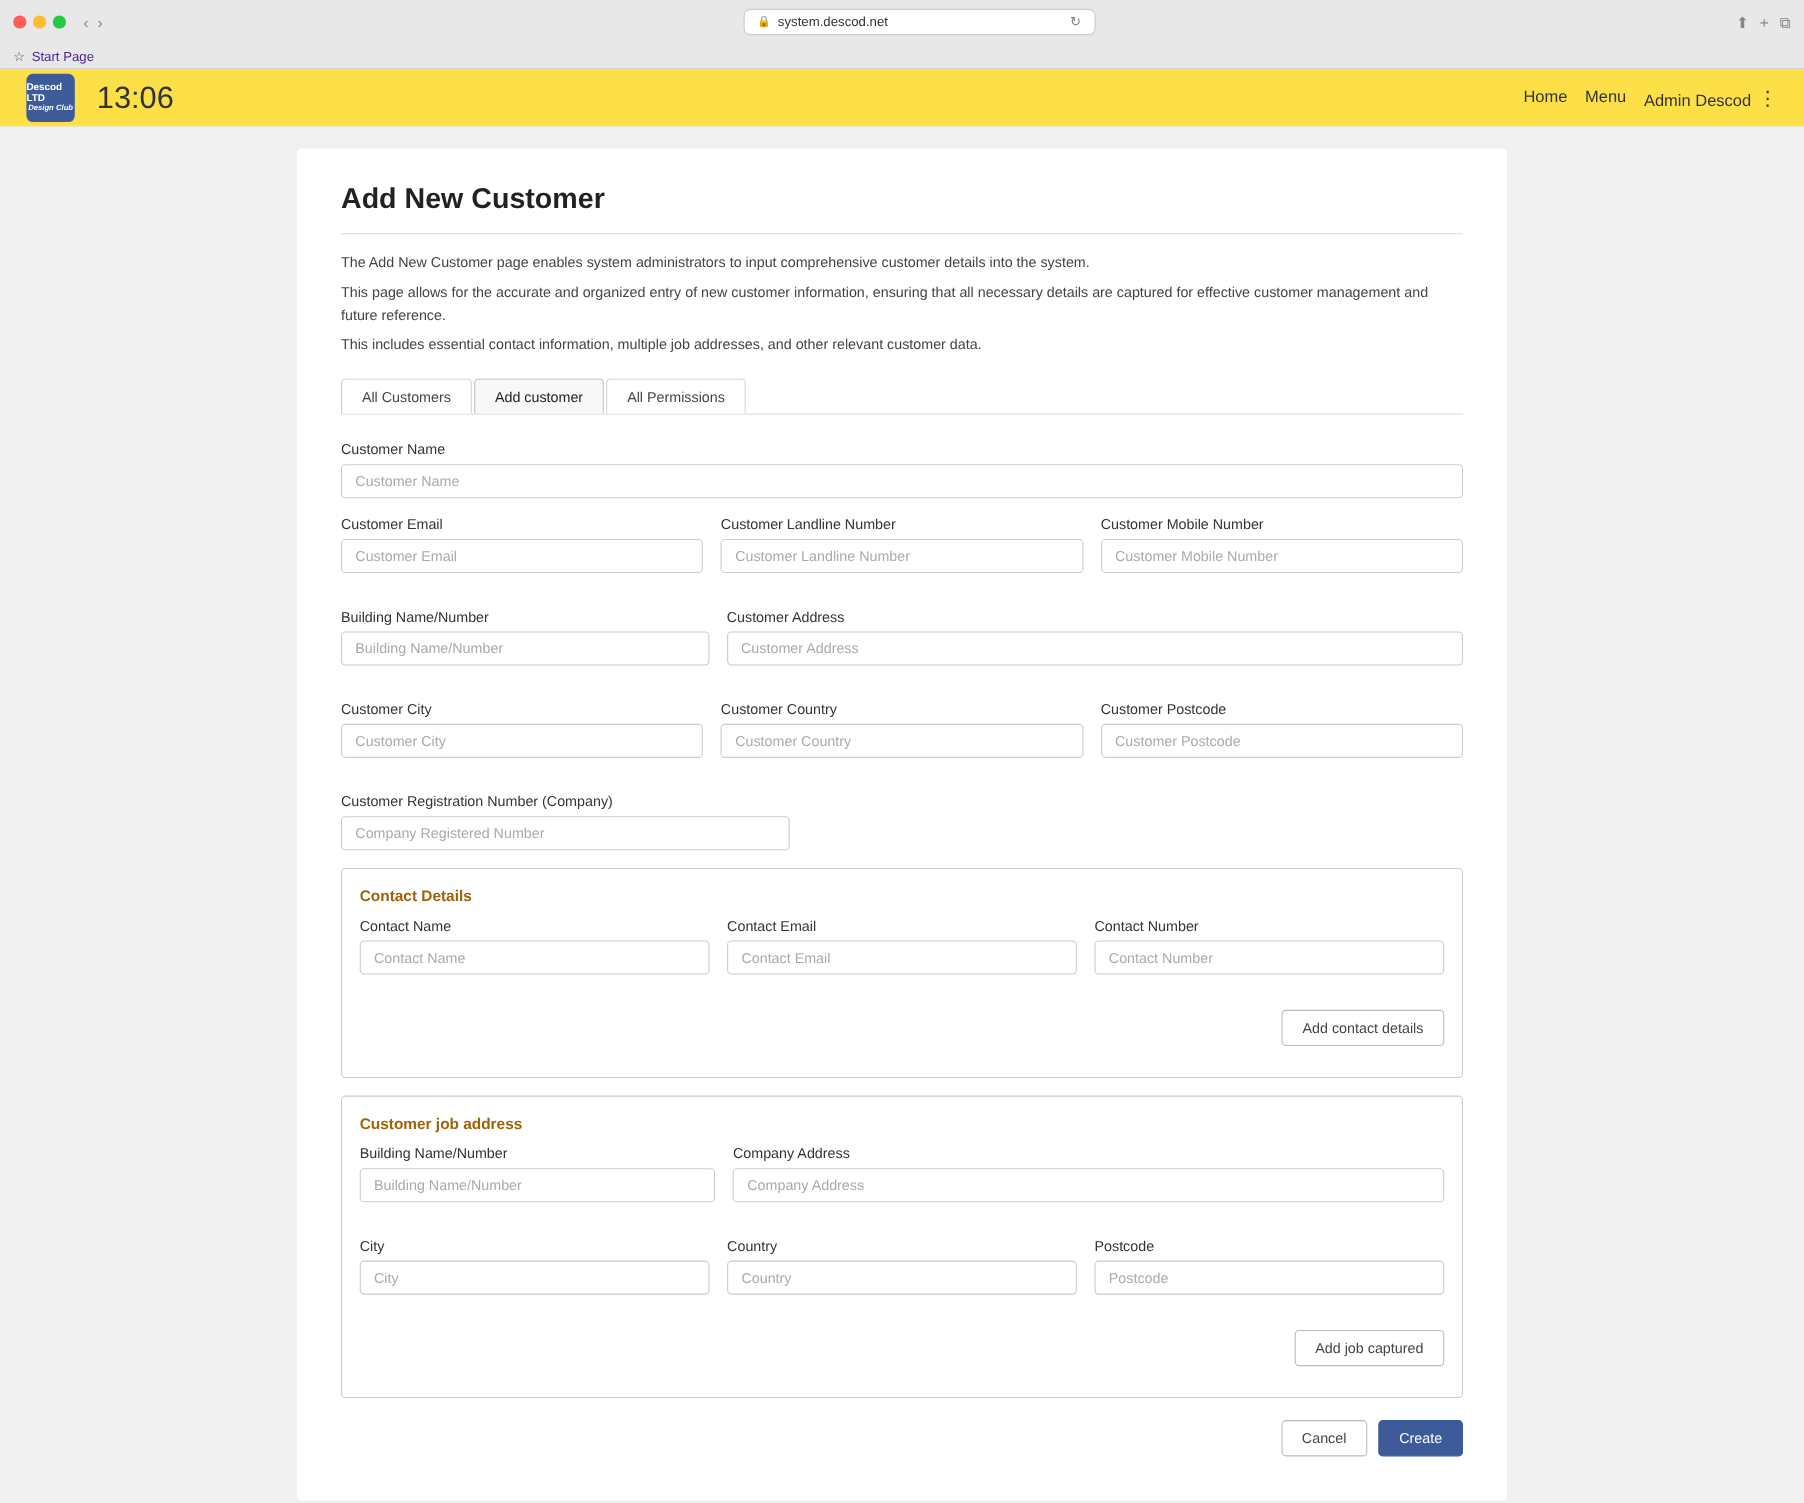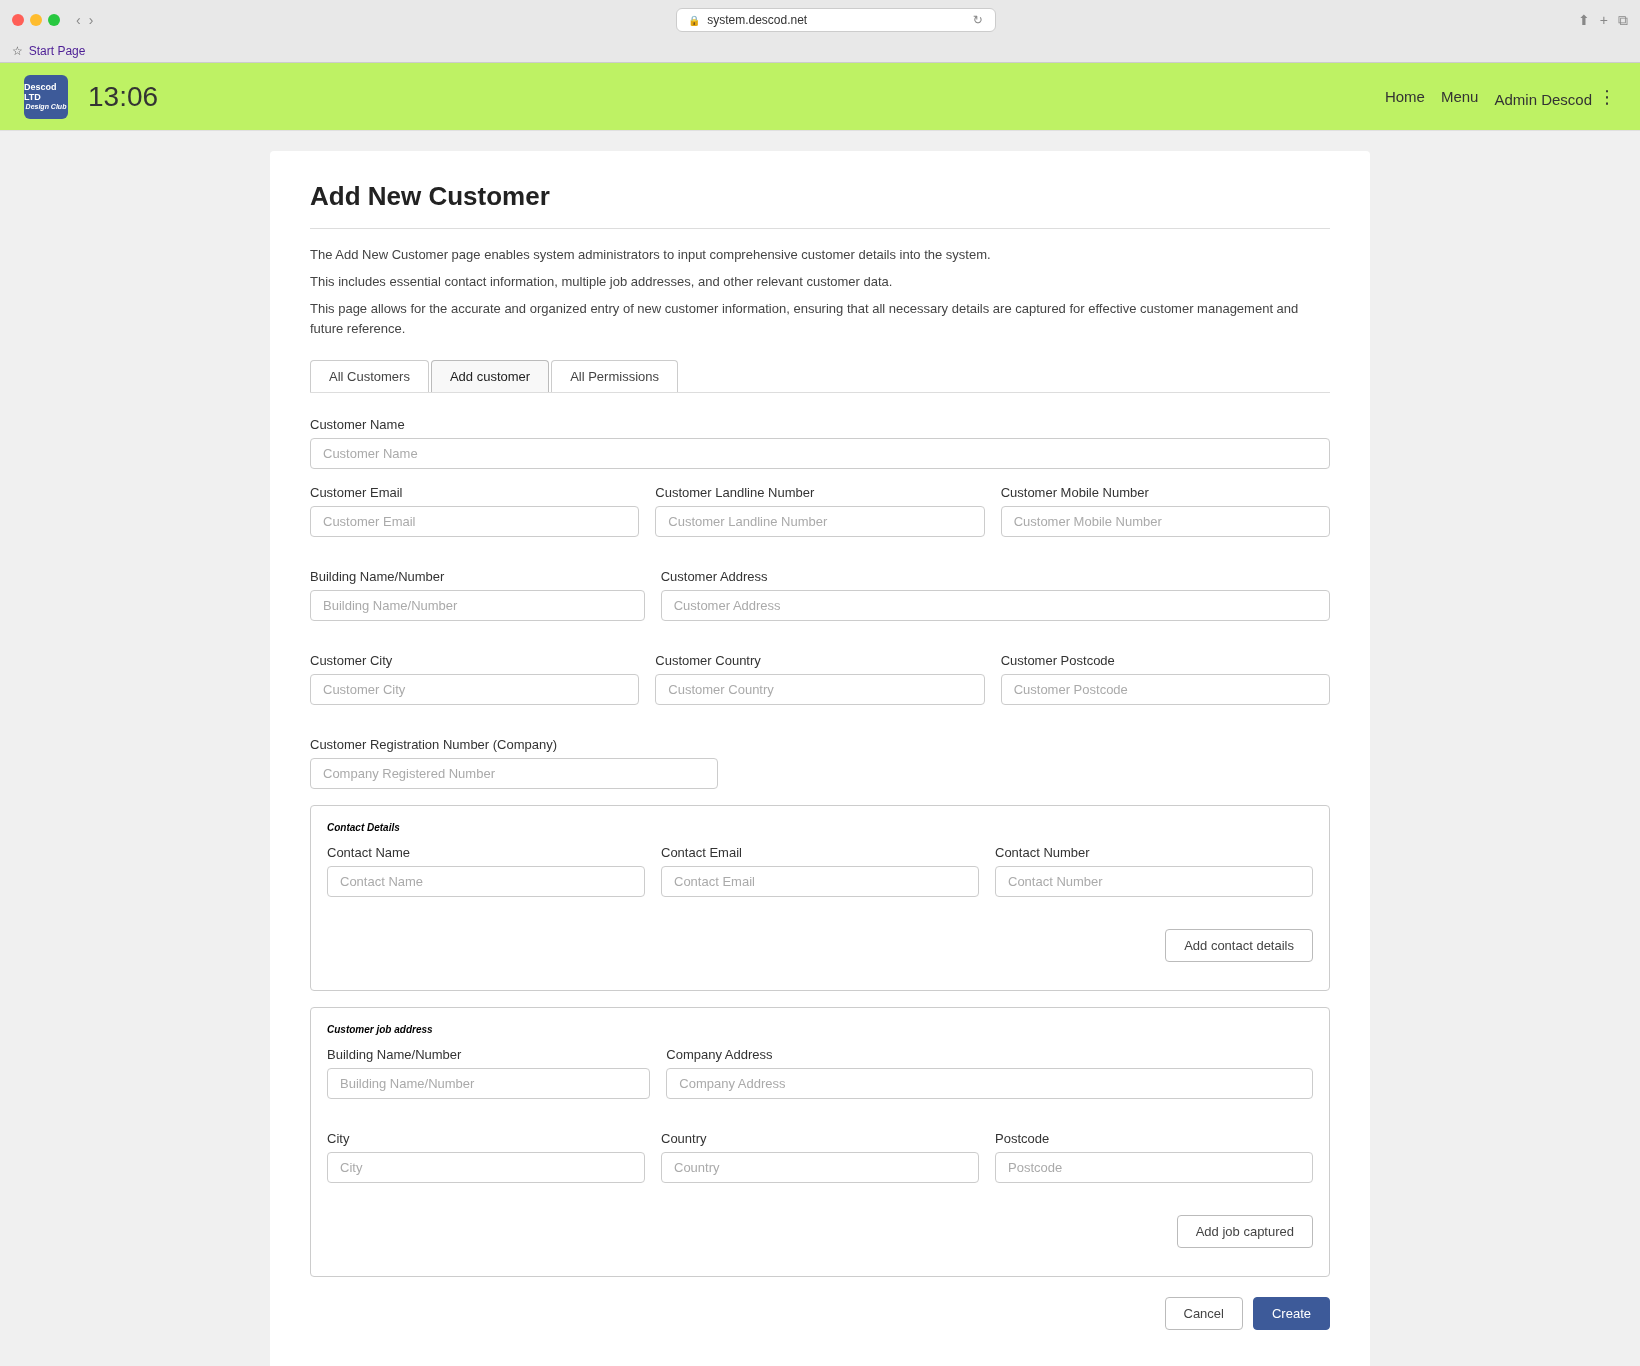--- a/index.html
+++ b/index.html
@@ -41,26 +41,26 @@
       font-size: 12px;
       color: #555;
       display: flex;
       align-items: center;
       gap: 6px;
     }
     .bookmark-item { color: #4c1d95; cursor: pointer; }
 
     
     .app-header {
-      background: #bef264;
+      background: #fde047;
       border-bottom: 1px solid #e0e0e0;
       display: flex;
       align-items: center;
       padding: 0 24px;
-      height: 68px;
+      height: 52px;
     }
     .logo-area {
       display: flex; align-items: center; gap: 10px;
     }
     .logo-box {
       width: 44px; height: 44px;
       background: #3d5a99;
       border-radius: 6px;
       display: flex; flex-direction: column;
       align-items: center; justify-content: center;
@@ -158,25 +158,24 @@
     .form-row-2 { grid-template-columns: 1fr 2fr; }
 
     
     .subcard {
       border: 1px solid #ccc;
       border-radius: 4px;
       padding: 16px;
       margin-bottom: 16px;
     }
     .subcard-title {
-      font-size: 10px;
+      font-size: 14px;
       font-weight: 600;
-      color: #000000;
+      color: #a16207;
       margin-bottom: 12px;
-      font-style: italic;
     }
 
     
     .btn {
       padding: 8px 18px;
       border-radius: 4px;
       font-size: 13px;
       cursor: pointer;
       border: 1px solid transparent;
     }
@@ -254,22 +253,22 @@
       <span class="admin-dots">⋮</span>
     </div>
   </nav>
 </div>
 
 <div class="main-content">
 
   <h1 class="page-title">Add New Customer</h1>
   <hr class="page-divider">
   <p class="page-description">The Add New Customer page enables system administrators to input comprehensive customer details into the system.</p>
+  <p class="page-description">This page allows for the accurate and organized entry of new customer information, ensuring that all necessary details are captured for effective customer management and future reference.</p>
   <p class="page-description">This includes essential contact information, multiple job addresses, and other relevant customer data.</p>
-  <p class="page-description">This page allows for the accurate and organized entry of new customer information, ensuring that all necessary details are captured for effective customer management and future reference.</p>
 
   <div class="tabs-container">
     <div class="tab">All Customers</div>
     <div class="tab active">Add customer</div>
     <div class="tab">All Permissions</div>
   </div>
 
   <div class="form-section">
 
     <div class="form-group">

